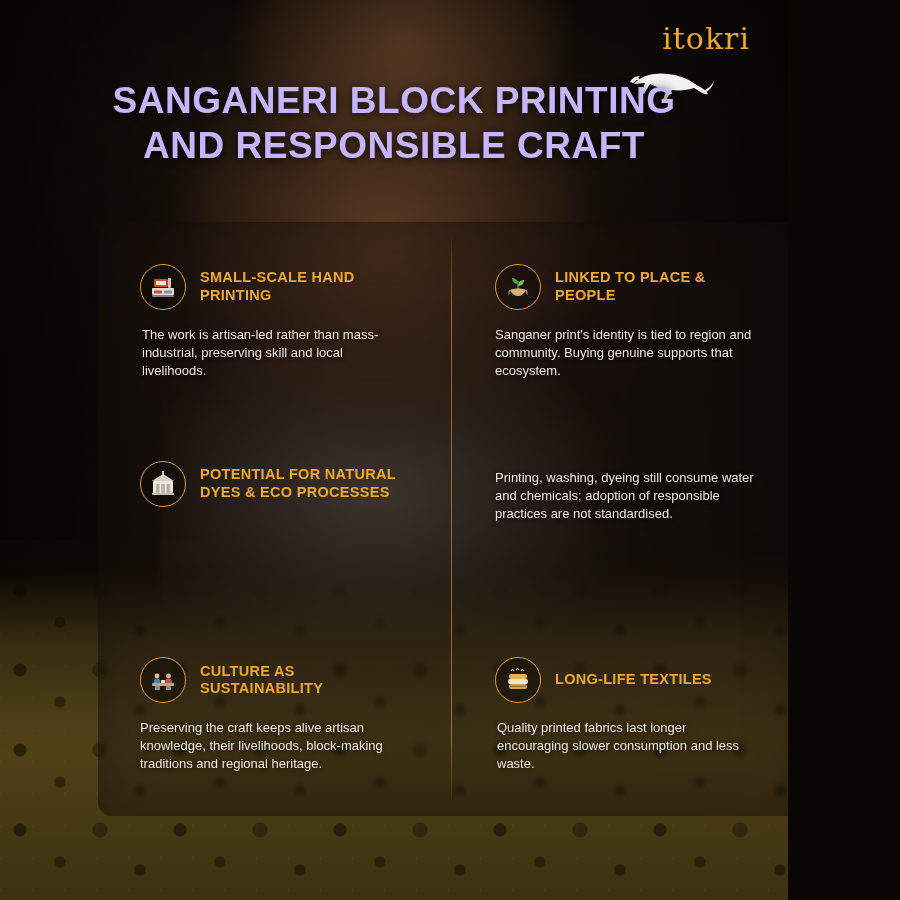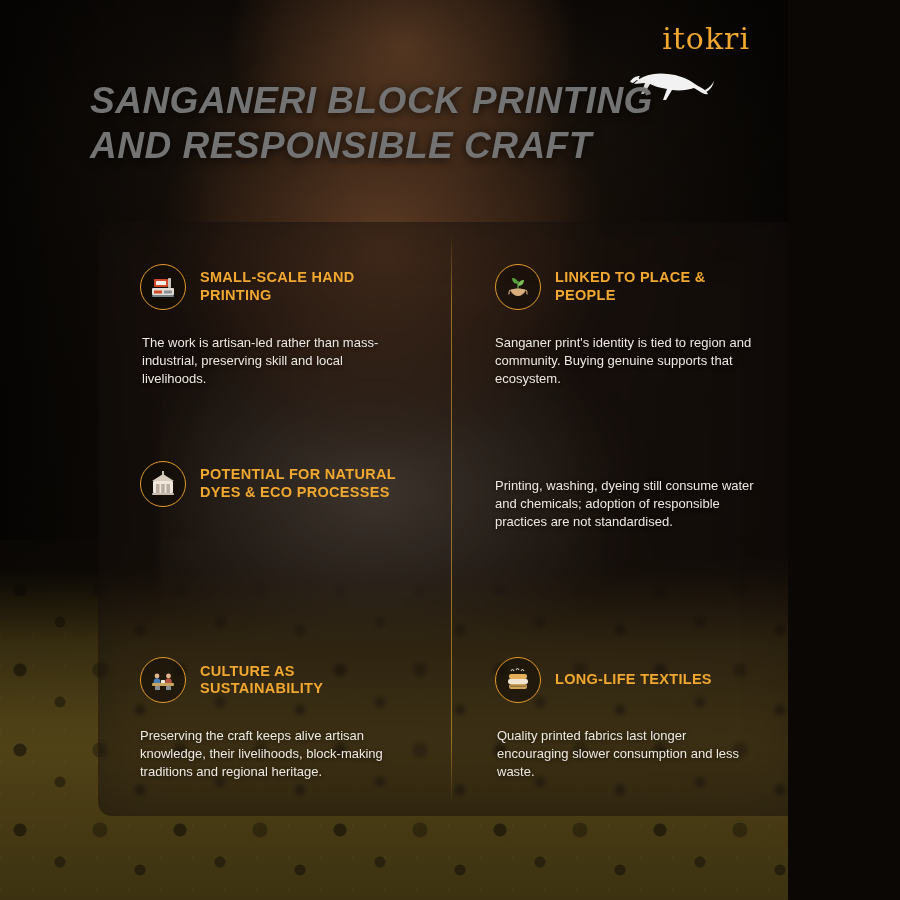--- a/index.html
+++ b/index.html
@@ -111,29 +111,28 @@
     width: 96px;
     height: 56px;
     opacity: 0.95;
   }
 
   
   .title {
     position: absolute;
     left: 0; right: 0;
     top: 78px;
-    text-align: left;
-    color: #737373;
+    text-align: center;
+    color: #c4b5fd;
     font-size: 37px;
     font-weight: bold;
     letter-spacing: 0.5px;
     line-height: 1.22;
     text-shadow: 0 2px 10px rgba(0,0,0,0.75);
     padding: 0 90px;
-    font-style: italic;
   }
 
   
   .panel {
     position: absolute;
     left: 98px;
     top: 222px;
     width: 706px;
     height: 594px;
     background: rgba(30, 22, 16, 0.42);
@@ -188,21 +187,21 @@
   .cell-title {
     color: #f0a830;
     font-size: 14.5px;
     font-weight: bold;
     line-height: 1.22;
     letter-spacing: 0.3px;
     text-transform: uppercase;
   }
 
   .cell-body {
-    margin-top: 20px;
+    margin-top: 12px;
     color: #efe9e2;
     font-size: 13px;
     line-height: 1.38;
     max-width: 320px;
     text-shadow: 0 1px 4px rgba(0,0,0,0.55);
   }
 
   .cell-left .cell-body { margin-left: 2px; }
 </style>
 </head>

